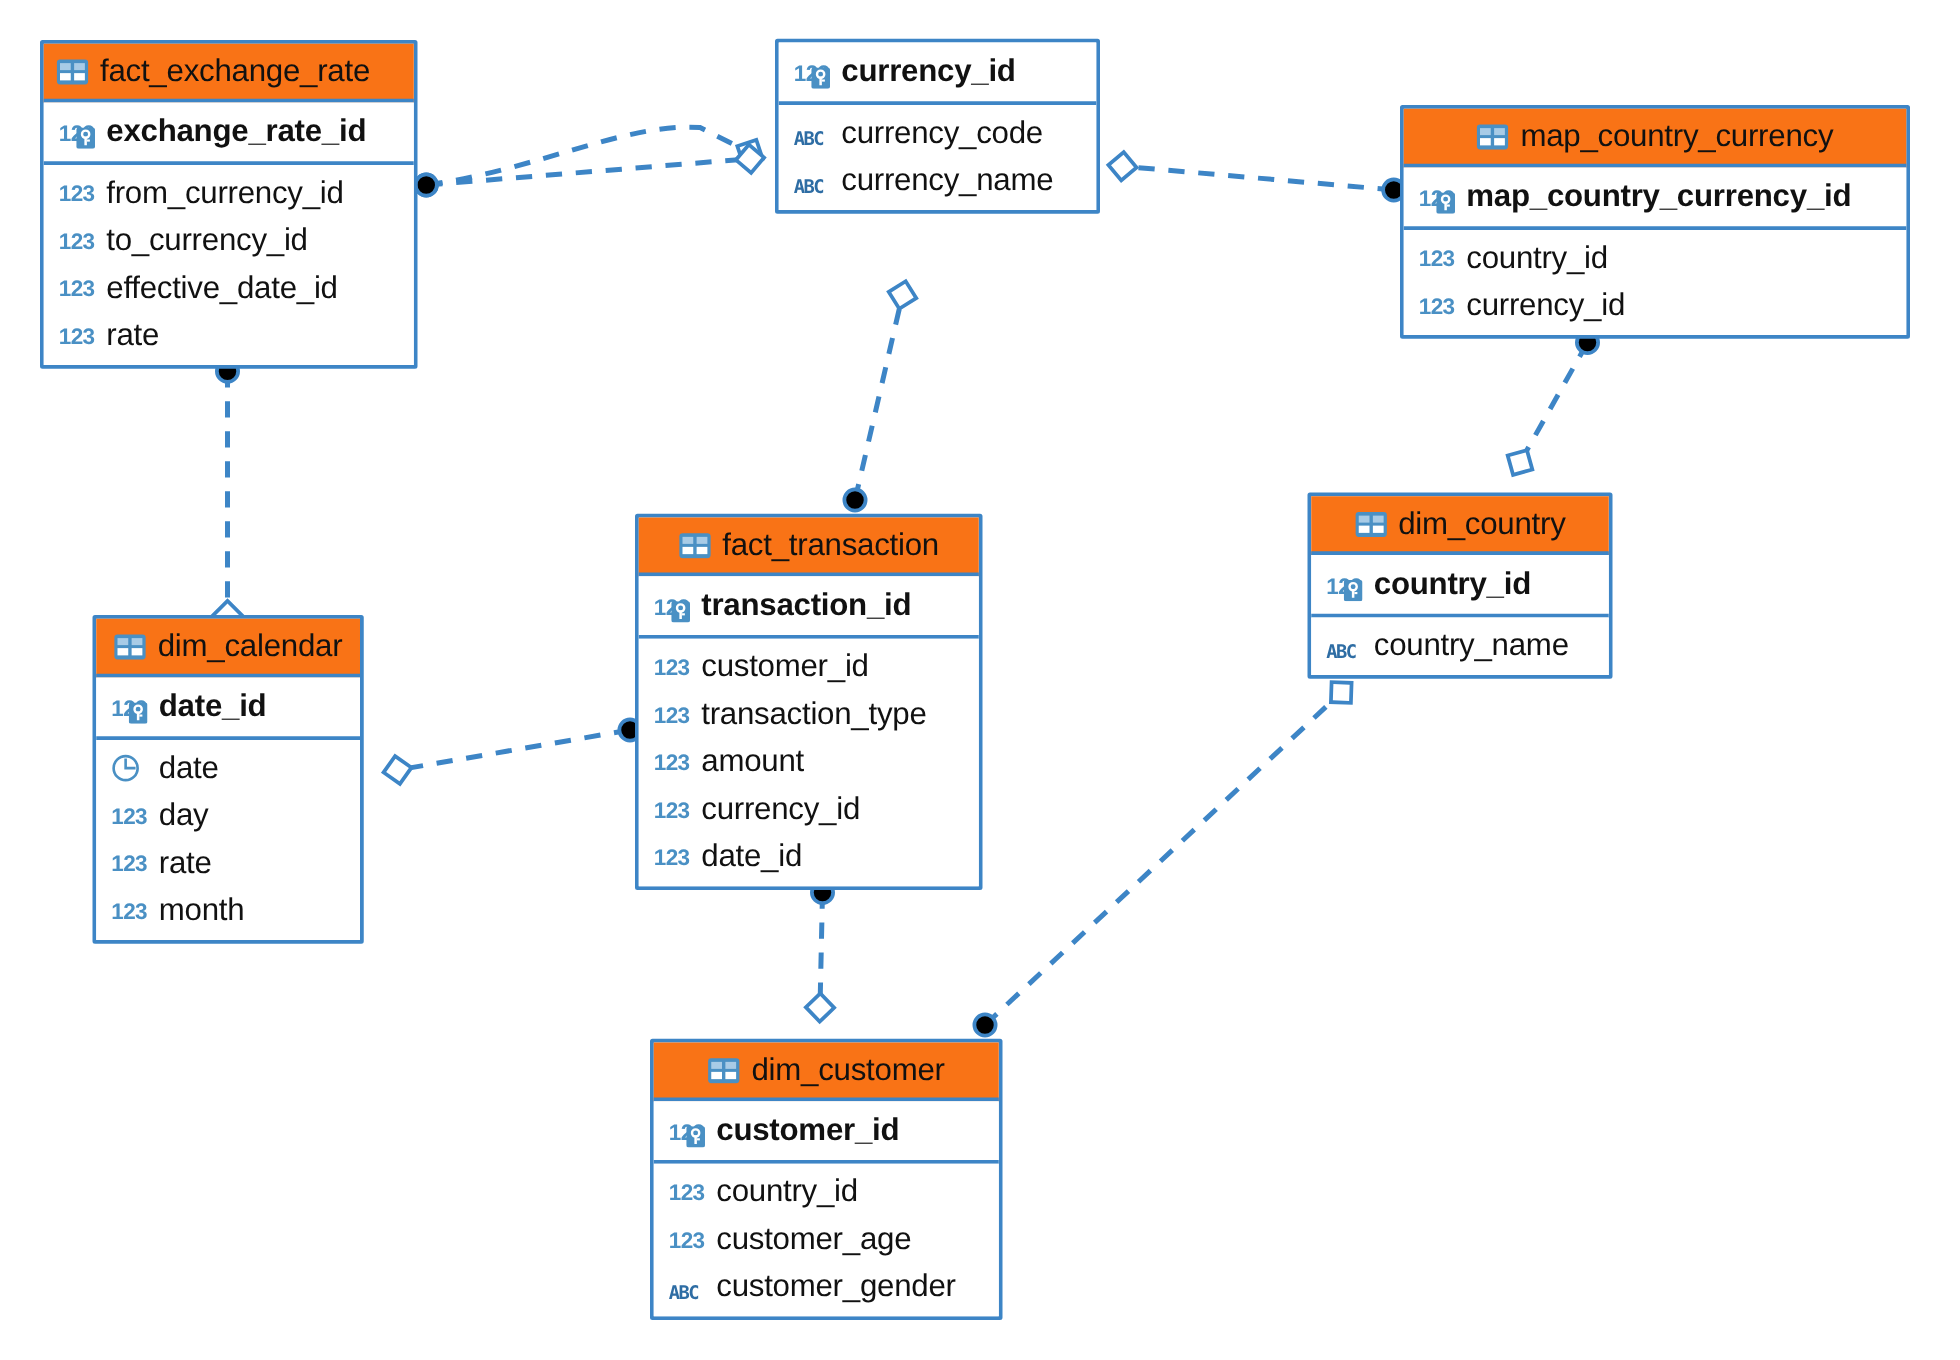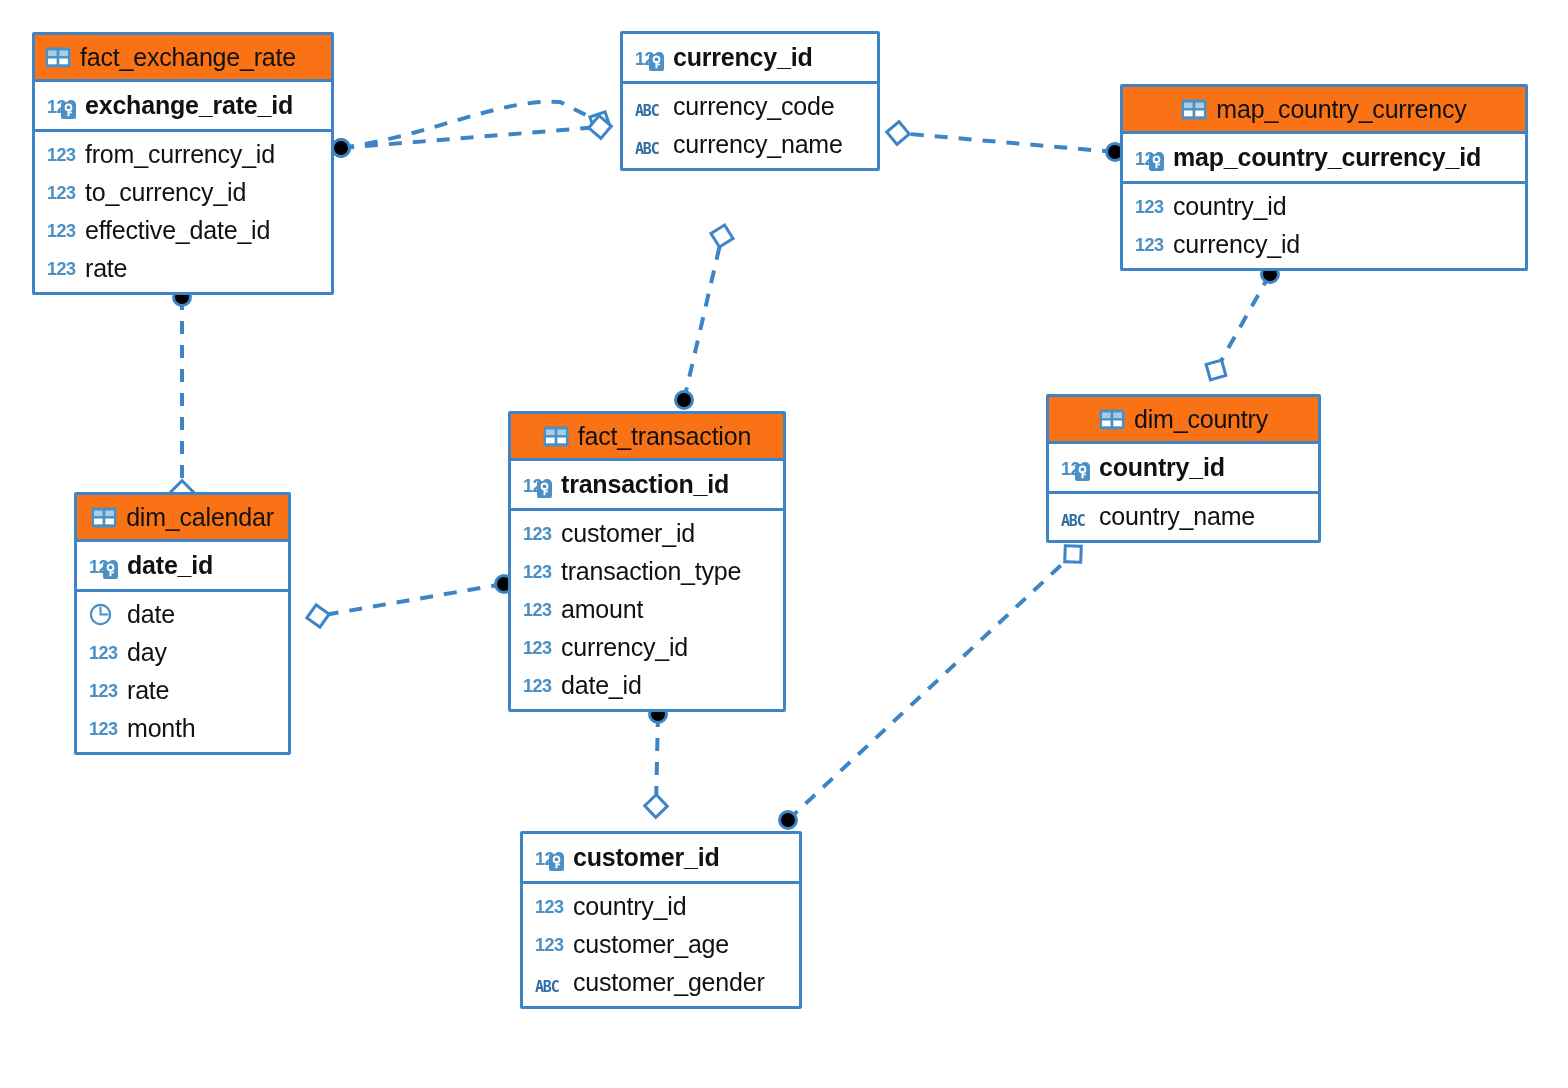--- a/index.html
+++ b/index.html
@@ -354,21 +354,21 @@
             <span class="col-name">currency_id</span>
           </div>
           <div class="col-row">
             <span class="type-icon">
               <span class="type-num">123</span>
             </span>
             <span class="col-name">date_id</span>
           </div>
         </div>
       </div>
-      <div class="entity" style="left: 1046px; top: 394px; width: 275px;">
+      <div class="entity" style="left: 1046px; top: 394px; width: 244px;">
         <div class="entity-header center">
           <svg class="tbl-icon" viewBox="0 0 26 21">
             <rect x="0.5" y="0.5" width="25" height="20" rx="2.5" fill="#4a90c4"></rect>
             <rect x="3" y="3.5" width="8.6" height="5.6" fill="#a8cbe6"></rect>
             <rect x="14.3" y="3.5" width="8.6" height="5.6" fill="#a8cbe6"></rect>
             <rect x="3" y="11.5" width="8.6" height="5.8" fill="#ffffff"></rect>
             <rect x="14.3" y="11.5" width="8.6" height="5.8" fill="#ffffff"></rect>
           </svg>
           <span class="entity-title">dim_country</span>
         </div>
@@ -444,20 +444,30 @@
           </div>
           <div class="col-row">
             <span class="type-icon">
               <span class="type-num">123</span>
             </span>
             <span class="col-name">month</span>
           </div>
         </div>
       </div>
       <div class="entity" style="left: 520px; top: 831px; width: 282px;">
+        <div class="entity-header center">
+          <svg class="tbl-icon" viewBox="0 0 26 21">
+            <rect x="0.5" y="0.5" width="25" height="20" rx="2.5" fill="#4a90c4"></rect>
+            <rect x="3" y="3.5" width="8.6" height="5.6" fill="#a8cbe6"></rect>
+            <rect x="14.3" y="3.5" width="8.6" height="5.6" fill="#a8cbe6"></rect>
+            <rect x="3" y="11.5" width="8.6" height="5.8" fill="#ffffff"></rect>
+            <rect x="14.3" y="11.5" width="8.6" height="5.8" fill="#ffffff"></rect>
+          </svg>
+          <span class="entity-title">dim_customer</span>
+        </div>
         <div class="pk-section">
           <div class="col-row">
             <span class="type-icon">
               <span class="type-num">123</span>
               <svg class="key-badge" viewBox="0 0 15 17">
                 <rect x="0" y="0" width="15" height="17" rx="2" fill="#4a90c4"></rect>
                 <circle cx="7.5" cy="5.4" r="2.9" fill="none" stroke="#ffffff" stroke-width="1.9"></circle>
                 <rect x="6.5" y="7.2" width="2" height="7" fill="#ffffff"></rect>
                 <rect x="8.5" y="9.6" width="2.4" height="1.7" fill="#ffffff"></rect>
               </svg>

